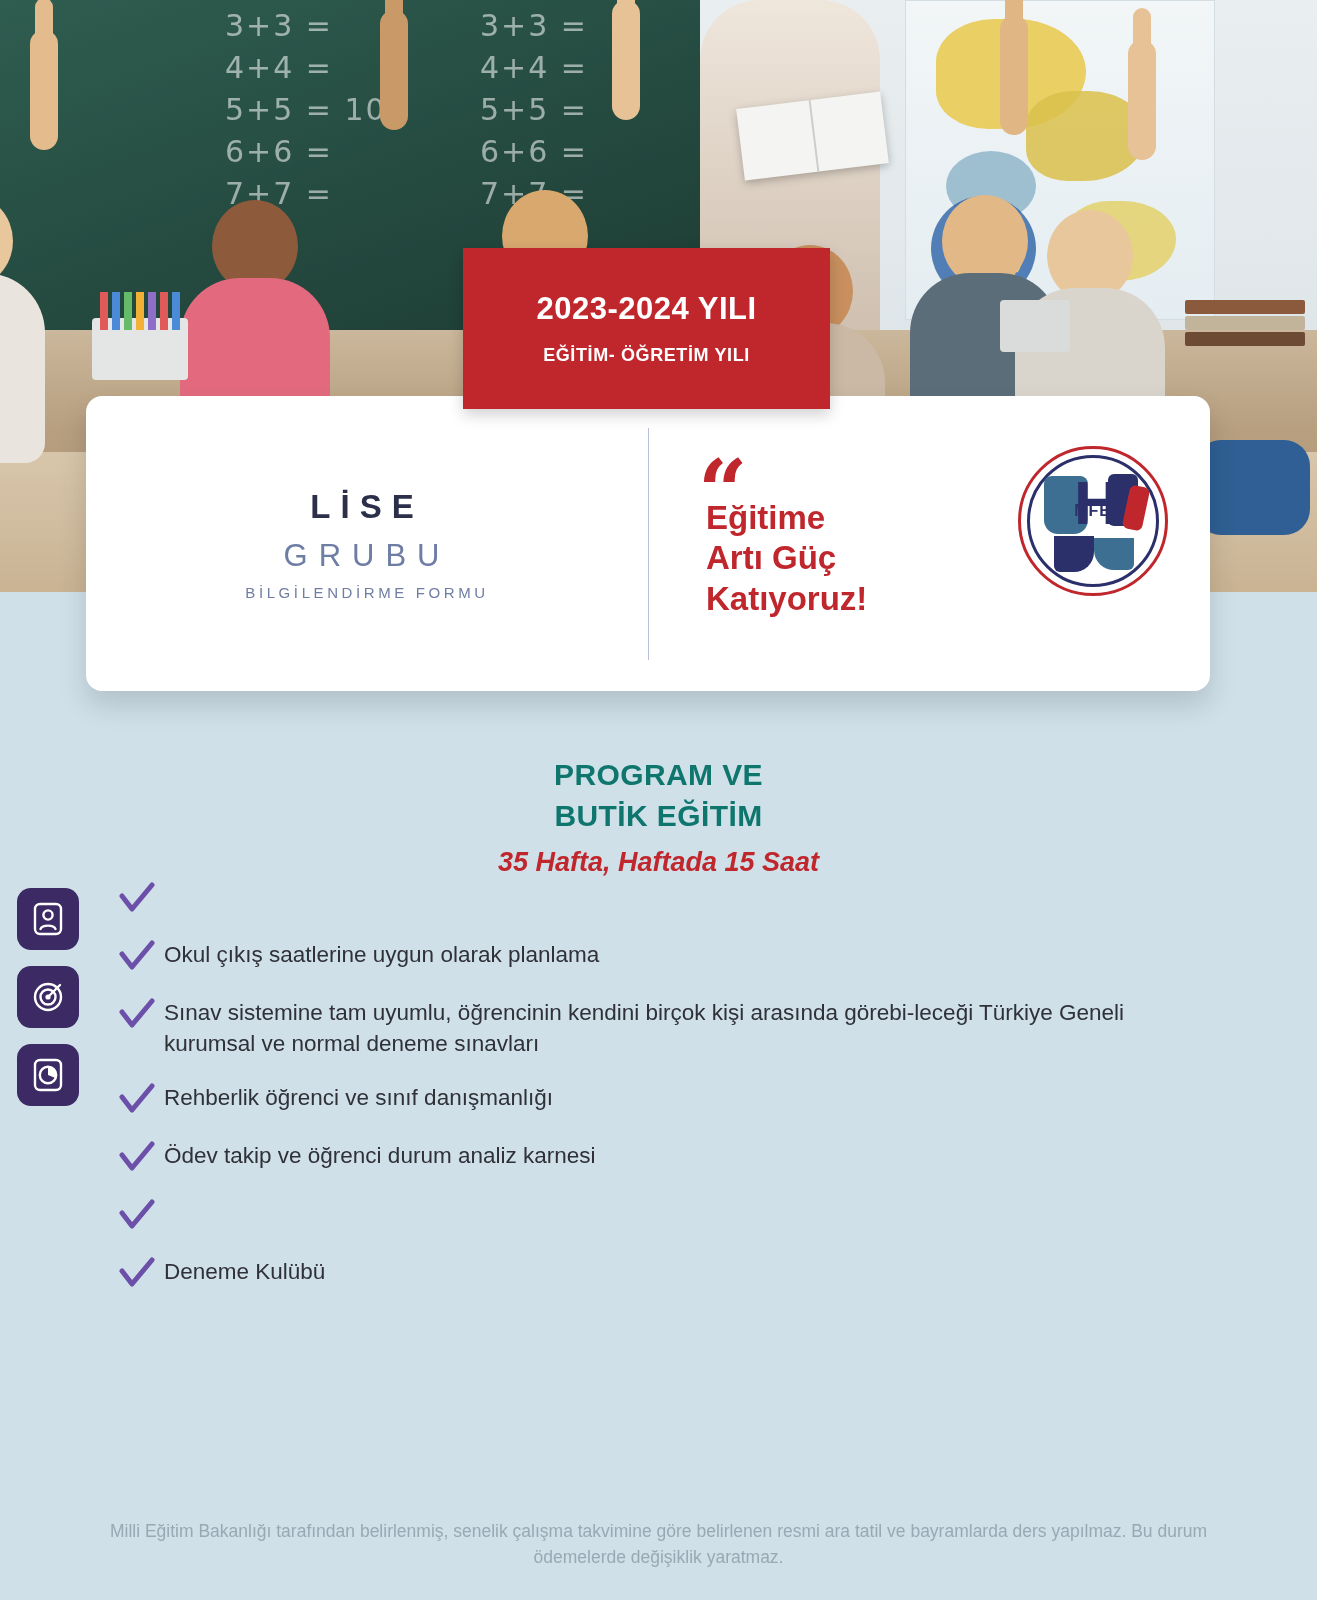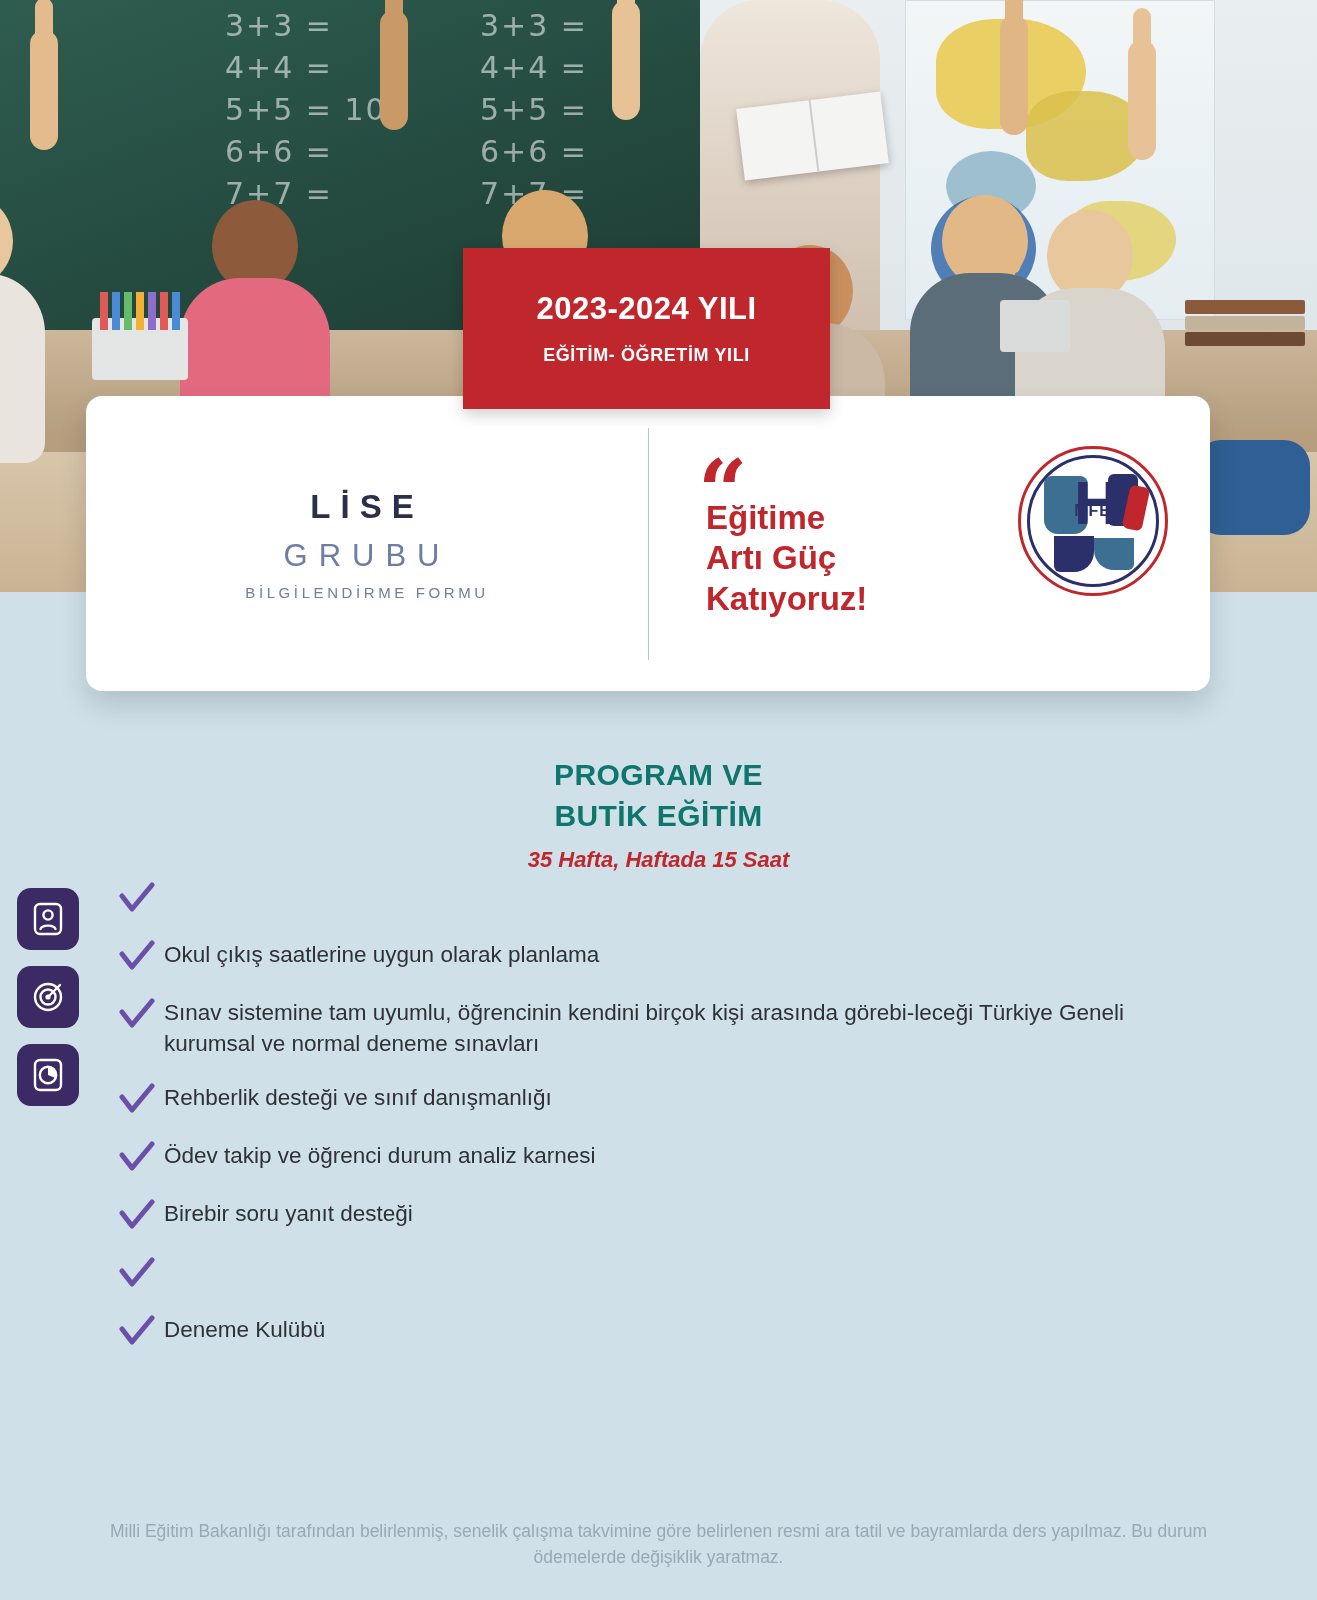--- a/index.html
+++ b/index.html
@@ -201,21 +201,21 @@
 
   
   .prog {
     position: absolute; left: 0; top: 755px; width: 1317px; text-align: center;
   }
   .prog h2 {
     color: #0f766e; font-size: 30px; font-weight: bold; line-height: 1.36;
     letter-spacing: .4px;
   }
   .prog .weeks {
-    margin-top: 10px; color: #c0272d; font-size: 22px; font-weight: bold;
+    margin-top: 10px; color: #c0272d; font-size: 27px; font-weight: bold;
     font-style: italic;
   }
 
   
   .side-icons {
     position: absolute; left: 17px; top: 888px; width: 72px;
   }
   .side-icon {
     width: 62px; height: 62px; border-radius: 14px; background: #3b2a63;
     margin-bottom: 16px; position: relative;
@@ -425,44 +425,36 @@
         </svg>
       </span>
     <span class="txt">Sınav sistemine tam uyumlu, öğrencinin kendini birçok kişi arasında görebi-leceği Türkiye Geneli kurumsal ve normal deneme sınavları</span>
   </div>
   <div class="li">
     <span class="chk">
         <svg width="40" height="34" viewBox="0 0 40 34">
           <path d="M4 14 L14 27 L34 3" fill="none" stroke="#6b4fa8" stroke-width="5" stroke-linecap="round" stroke-linejoin="round"></path>
         </svg>
       </span>
-    <span class="txt">Rehberlik desteği ve sınıf danışmanlığı</span>
+    <span class="txt">Rehberlik öğrenci ve sınıf danışmanlığı</span>
   </div>
   <div class="li">
     <span class="chk">
         <svg width="40" height="34" viewBox="0 0 40 34">
           <path d="M4 14 L14 27 L34 3" fill="none" stroke="#6b4fa8" stroke-width="5" stroke-linecap="round" stroke-linejoin="round"></path>
         </svg>
       </span>
     <span class="txt">Ödev takip ve öğrenci durum analiz karnesi</span>
   </div>
   <div class="li">
     <span class="chk">
         <svg width="40" height="34" viewBox="0 0 40 34">
           <path d="M4 14 L14 27 L34 3" fill="none" stroke="#6b4fa8" stroke-width="5" stroke-linecap="round" stroke-linejoin="round"></path>
         </svg>
       </span>
-    <span class="txt">Birebir soru yanıt desteği</span>
-  </div>
-  <div class="li">
-    <span class="chk">
-        <svg width="40" height="34" viewBox="0 0 40 34">
-          <path d="M4 14 L14 27 L34 3" fill="none" stroke="#6b4fa8" stroke-width="5" stroke-linecap="round" stroke-linejoin="round"></path>
-        </svg>
-      </span>
   </div>
   <div class="li">
     <span class="chk">
         <svg width="40" height="34" viewBox="0 0 40 34">
           <path d="M4 14 L14 27 L34 3" fill="none" stroke="#6b4fa8" stroke-width="5" stroke-linecap="round" stroke-linejoin="round"></path>
         </svg>
       </span>
     <span class="txt">Deneme Kulübü</span>
   </div>
 </div>

